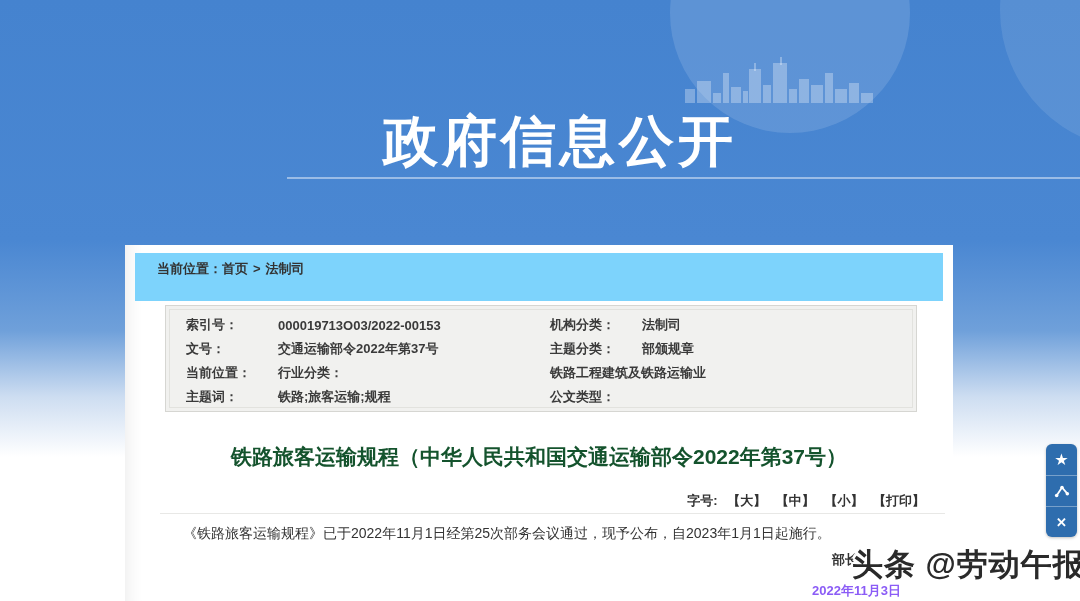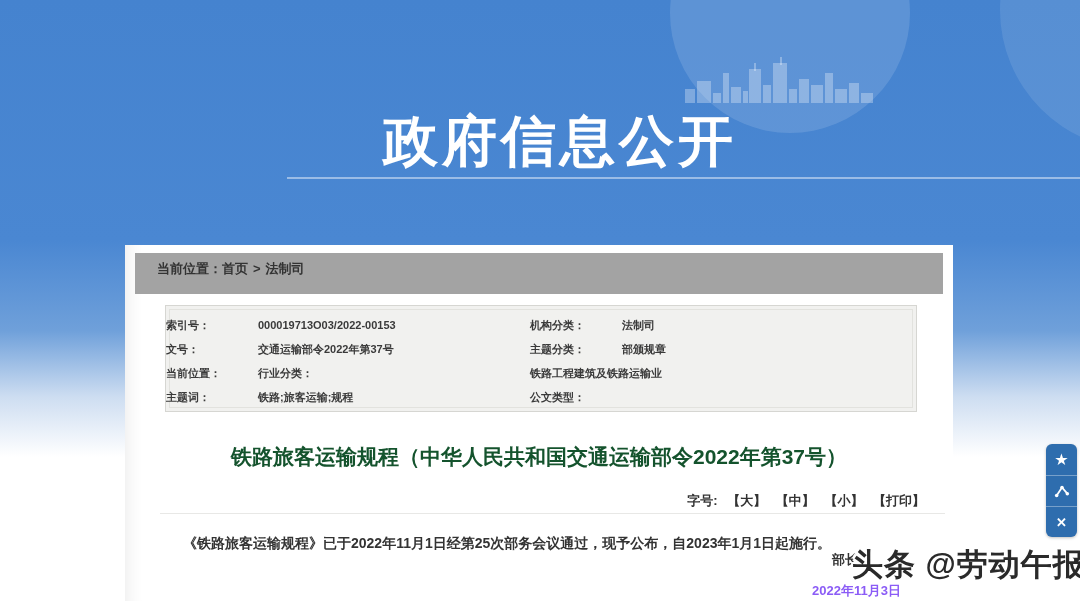--- a/index.html
+++ b/index.html
@@ -22,42 +22,42 @@
   .site-header { position:absolute; left:138px; top:6px; display:flex; align-items:center; gap:14px; z-index:2; }
   .site-name { font-size:27px; font-weight:bold; color:#ffffff; letter-spacing:1px; }
 
   .banner-title { position:absolute; left:240px; top:105px; width:640px; text-align:center;
     font-size:55px; font-weight:bold; color:#ffffff; letter-spacing:4px; z-index:2; }
 
   
   .panel { position:absolute; left:125px; top:245px; width:828px; height:356px; background:#ffffff;
     box-shadow:inset 20px 0 16px -16px rgba(0,0,0,0.07); z-index:2; }
 
-  .breadcrumb { margin:8px 10px 4px; height:41px; background:#a3a3a3; line-height:31px;
+  .breadcrumb { margin:8px 10px 4px; height:48px; background:#7dd3fc; line-height:31px;
     padding-left:22px; font-size:13px; font-weight:bold; color:#333; }
   .breadcrumb a { color:#333; text-decoration:none; cursor:pointer; }
   .breadcrumb .sep { margin:0 5px; }
 
   .meta-table { position:absolute; left:40px; top:60px; width:752px; height:107px;
     background:#f1f1ef; border:1px solid #d6d6d2; padding-top:7px;
     box-shadow:inset 0 0 0 3px #f1f1ef, inset 0 0 0 4px #e2e2de; }
   .meta-row { display:grid; grid-template-columns:92px 272px 92px auto;
-    height:24px; align-items:center; font-size:11px; }
+    padding-left:20px; height:24px; align-items:center; font-size:13px; }
   .meta-row span { font-weight:bold; color:#3a3a3a; white-space:nowrap; }
 
   .doc-title { position:absolute; left:0; top:198px; width:100%; text-align:center;
     font-size:21px; font-weight:bold; color:#14532d; }
 
   .font-controls { position:absolute; top:247px; right:28px; font-size:13px; font-weight:bold; color:#333; }
   .font-controls a { color:#333; text-decoration:none; margin-left:6px; cursor:pointer; }
 
   .divider { position:absolute; left:35px; right:8px; top:268px; height:1px; background:#e8e8e6; }
 
-  .doc-body { position:absolute; left:58px; top:287px; width:712px;
-    font-size:14px; font-weight:bold; color:#333; line-height:1.7; }
+  .doc-body { position:absolute; left:58px; top:277px; width:712px;
+    font-size:14px; font-weight:normal; color:#333; line-height:1.7; }
 
   .signer { position:absolute; top:306px; right:95px; font-size:13px; font-weight:bold; color:#333; }
   .sign-date { position:absolute; top:337px; right:52px; font-size:13px; font-weight:bold; color:#8b5cf6; }
 
   
   .watermark { position:absolute; left:852px; top:544px; font-size:31px; font-weight:bold;
     color:#2a2a2a; letter-spacing:1px; white-space:nowrap; z-index:5;
     text-shadow:-2px -2px 0 #fff,2px -2px 0 #fff,-2px 2px 0 #fff,2px 2px 0 #fff,
                  0 -2px 0 #fff,0 2px 0 #fff,-2px 0 0 #fff,2px 0 0 #fff; }
 

